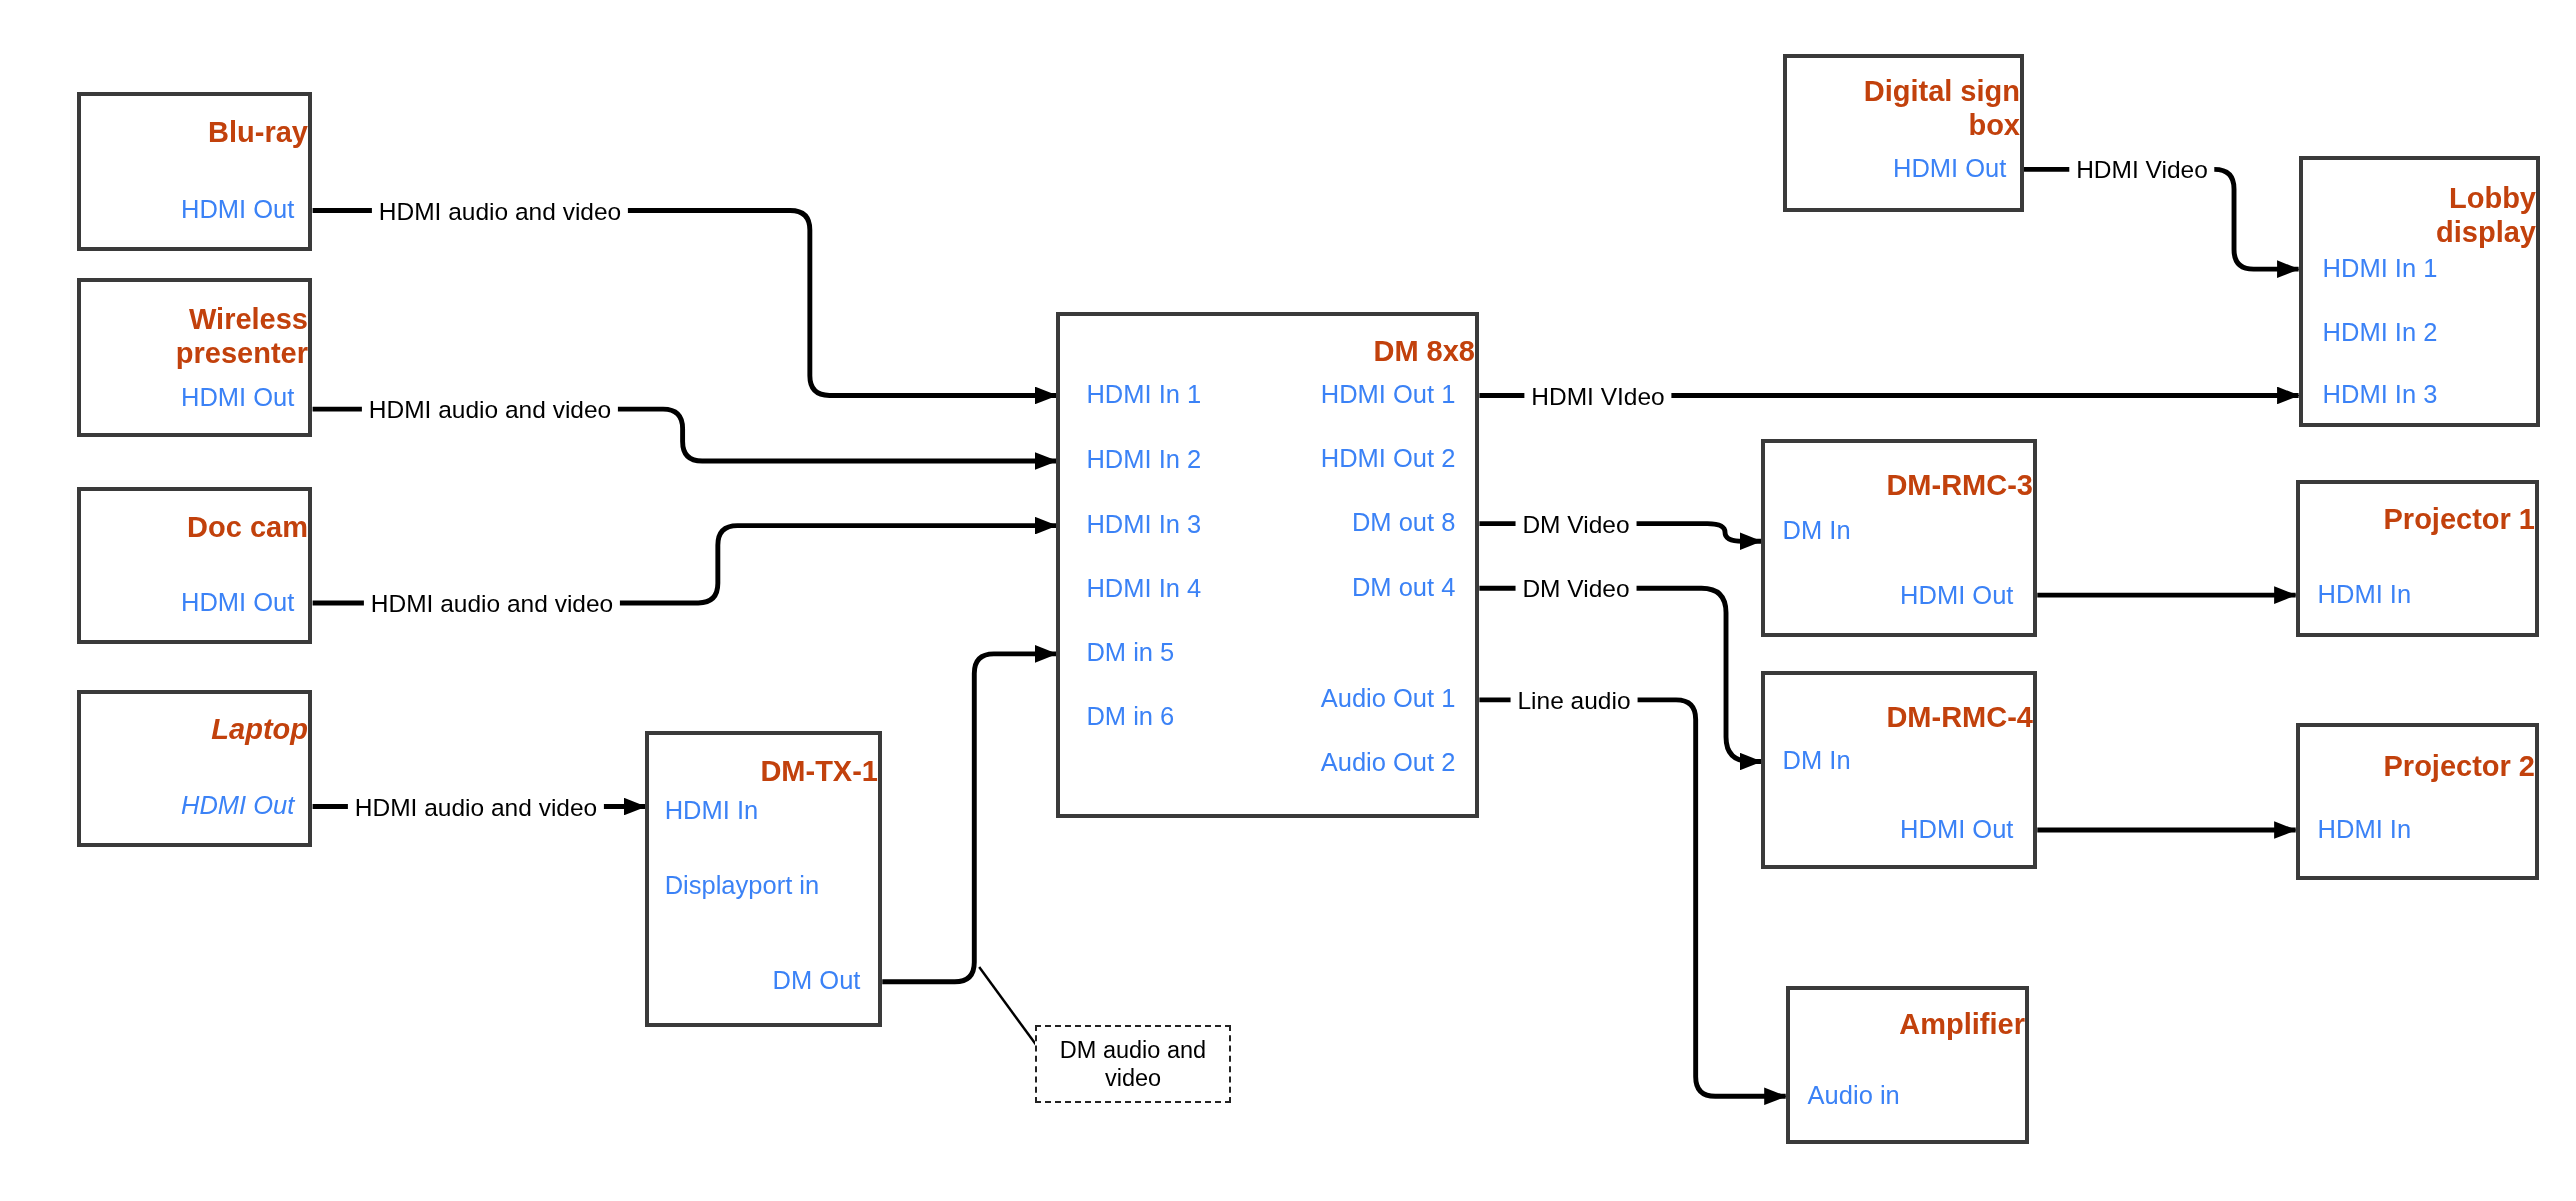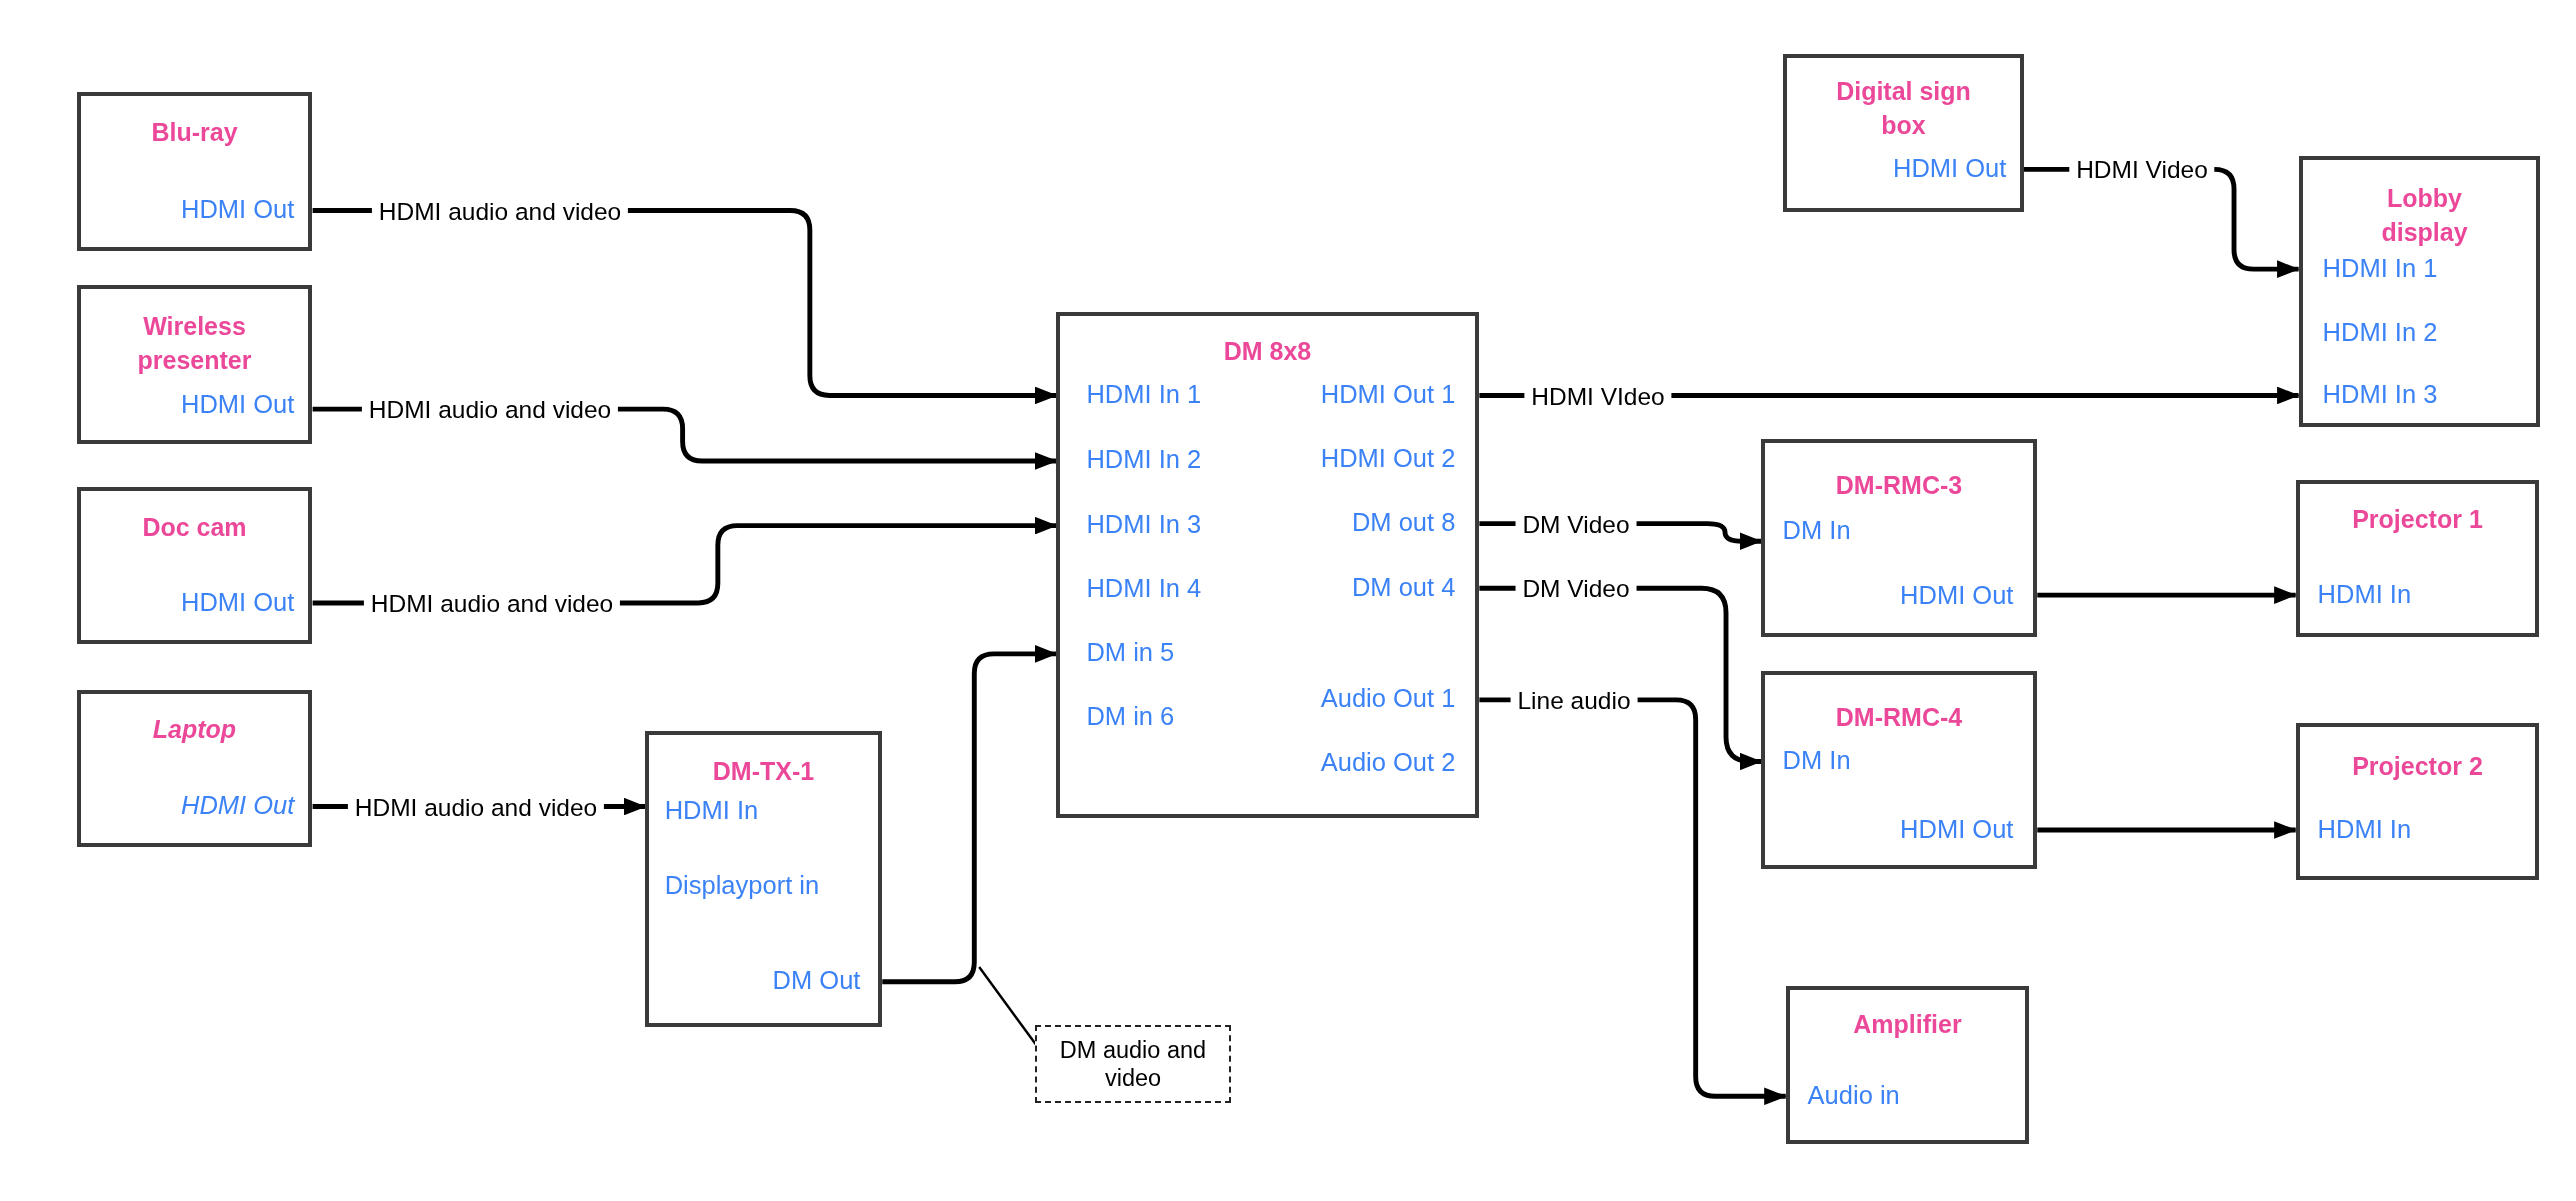--- a/index.html
+++ b/index.html
@@ -14,25 +14,25 @@
   .node{
     position:absolute;
     background:#ffffff;
     border:4.9px solid #3a3a3a;
     box-sizing:border-box;
     z-index:2;
     color:#000000;
   }
   .node-title{
     position:absolute;left:0;right:0;
-    text-align:center;
+    text-align:right;
     font-weight:bold;
-    font-size:25px;line-height:34px;
+    font-size:29px;line-height:34px;
     white-space:pre-line;
-    color:#ec4899;
+    color:#c2410c;
   }
   .port{
     position:absolute;
     font-size:25.5px;line-height:29px;
     white-space:nowrap;
     color:#3b82f6;
   }
   .port.left{text-align:left;}
   .port.right{text-align:right;}
   .wire-label{
@@ -83,21 +83,21 @@
         <path d="M 2081 848 H 2345" fill="none" stroke="#000000" stroke-width="5" marker-end="url(#arrow)"></path>
         <path d="M 1000 988 L 1060 1070" fill="none" stroke="#000000" stroke-width="2.5"></path>
       </g>
   </svg>
 
   <div id="nodes-layer">
       <div class="node" style="left: 77px; top: 92px; width: 235px; height: 159px; border-color: rgb(58, 58, 58);">
         <div class="node-title" style="top: 18.6px;">Blu-ray</div>
         <div class="port right" style="top: 99px; right: 13.7px;">HDMI Out</div>
       </div>
-      <div class="node" style="left: 77px; top: 285px; width: 235px; height: 159px; border-color: rgb(58, 58, 58);">
+      <div class="node" style="left: 77px; top: 278px; width: 235px; height: 159px; border-color: rgb(58, 58, 58);">
         <div class="node-title" style="top: 19.6px;">Wireless
 presenter</div>
         <div class="port right" style="top: 101px; right: 13.7px;">HDMI Out</div>
       </div>
       <div class="node" style="left: 77px; top: 487px; width: 235px; height: 157px; border-color: rgb(58, 58, 58);">
         <div class="node-title" style="top: 18.6px;">Doc cam</div>
         <div class="port right" style="top: 97px; right: 13.7px;">HDMI Out</div>
       </div>
       <div class="node" style="left: 77px; top: 690px; width: 235px; height: 157px; border-color: rgb(58, 58, 58); font-style: italic;">
         <div class="node-title" style="top: 17.6px;">Laptop</div>

